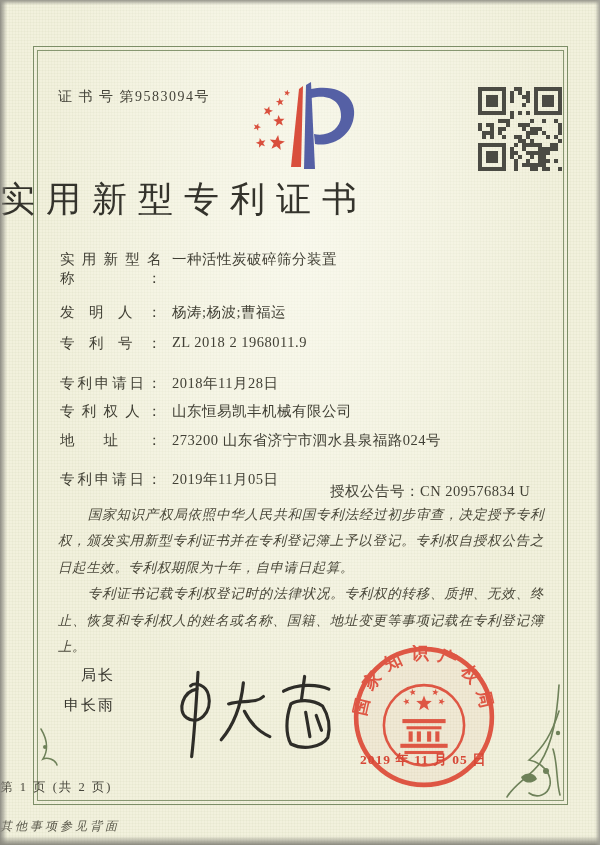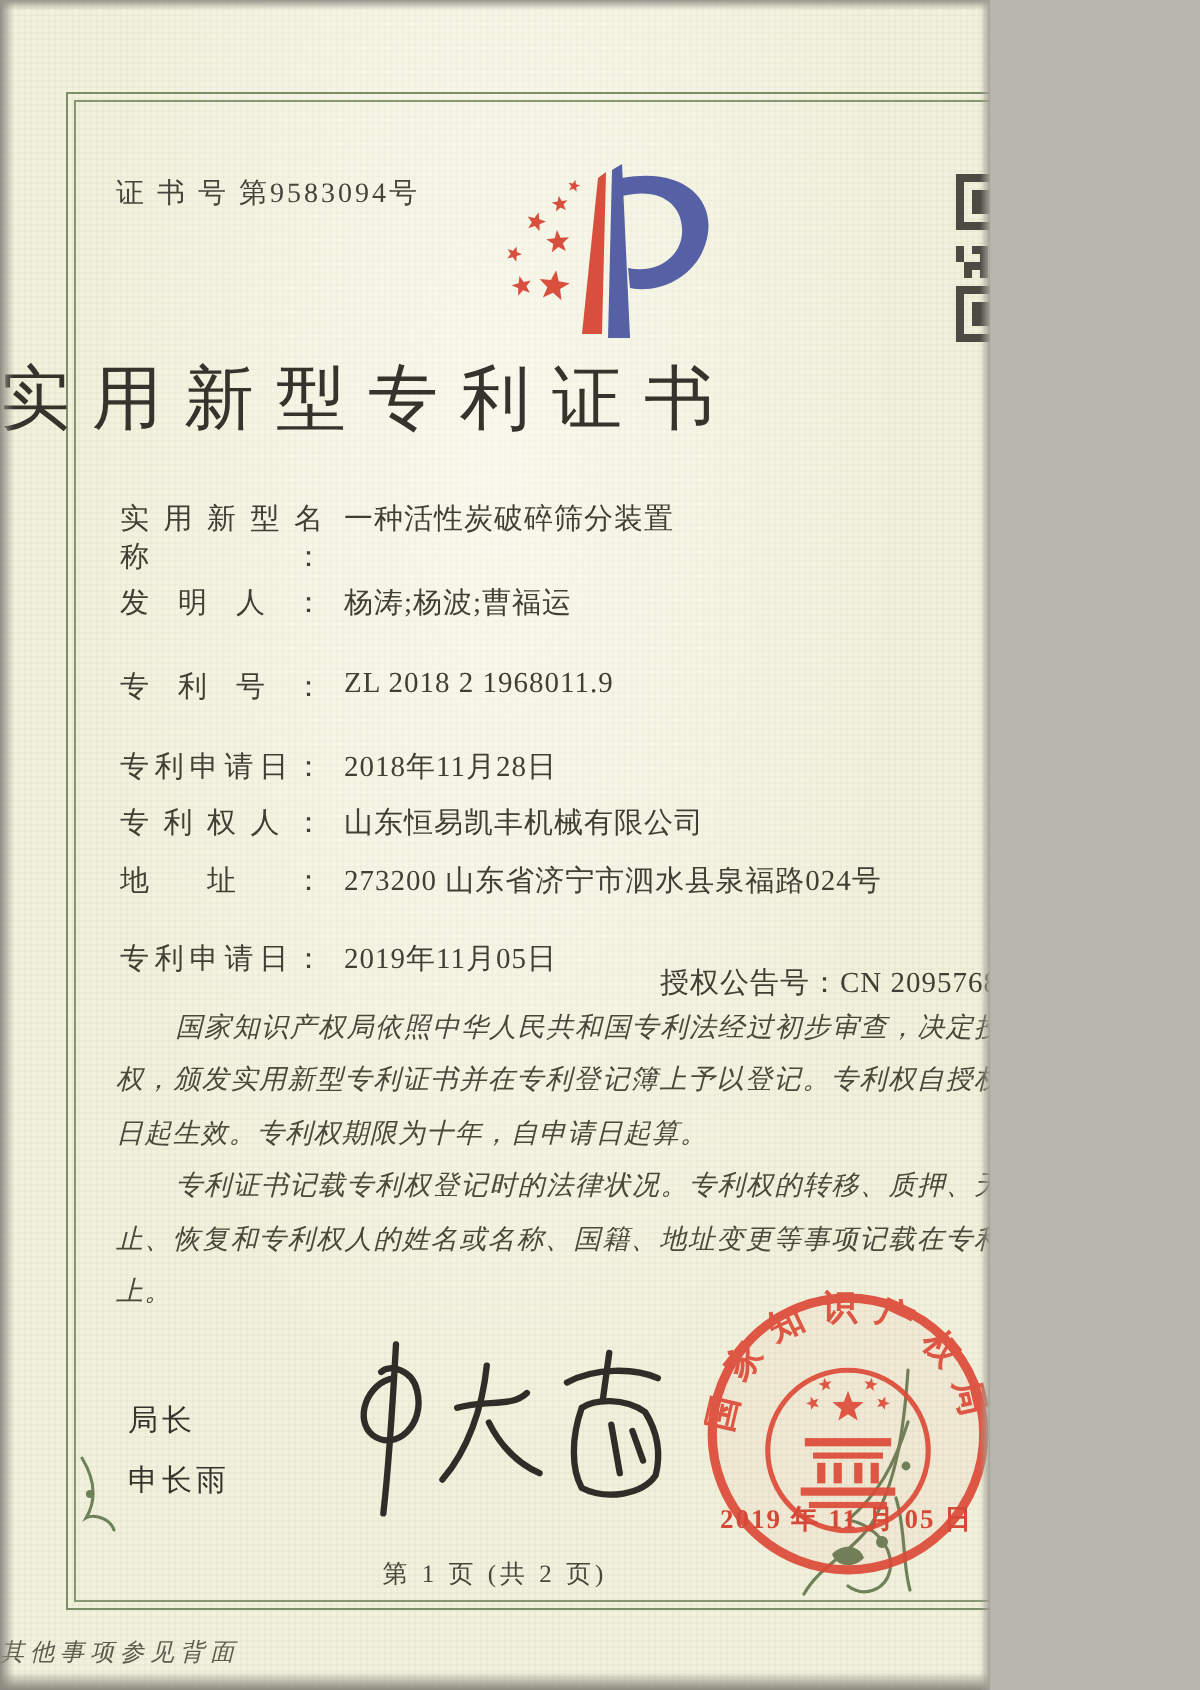--- a/index.html
+++ b/index.html
@@ -1,16 +1,16 @@
 <!DOCTYPE html>
 <html><head>
 <meta charset="utf-8">
 <style>
   html,body{margin:0;padding:0;background:#b7b6ac;font-family:"Liberation Serif","DejaVu Serif",serif;}
-  .sheet{position:relative;width:495px;height:845px;overflow:hidden;
+  .sheet{position:relative;width:600px;height:845px;overflow:hidden;
     background:
       radial-gradient(ellipse at 50% 28%, rgba(255,255,250,.55), rgba(0,0,0,0) 60%),
       repeating-linear-gradient(90deg, rgba(140,150,100,.05) 0 1px, rgba(0,0,0,0) 1px 3px),
       repeating-linear-gradient(0deg, rgba(140,150,100,.05) 0 1px, rgba(0,0,0,0) 1px 3px),
       #f2f1dd;}
   
   .edge{position:absolute;pointer-events:none;z-index:40;}
   .edge-left{left:0;top:0;bottom:0;width:7px;background:linear-gradient(90deg,#8f8e85,rgba(143,142,133,0));}
   .edge-top{left:0;top:0;right:0;height:5px;background:linear-gradient(180deg,#98978d,rgba(152,151,141,0));}
   .edge-bottom{left:0;bottom:0;right:0;height:9px;background:linear-gradient(0deg,#8a897f,rgba(138,137,127,0));}
@@ -29,27 +29,27 @@
   .field-row{position:absolute;left:60px;width:480px;font-size:14.5px;color:#403f34;letter-spacing:.5px;}
   .flabel{display:inline-block;width:102px;text-align:justify;text-align-last:justify;vertical-align:top;}
   .fvalue{margin-left:10px;}
   .grant-right{position:absolute;left:270px;top:12px;}
   .grant-right .glabel{letter-spacing:.5px;}
 
   .paras{position:absolute;left:58px;top:503px;width:486px;z-index:5;font-family:Liberation Mono, monospace;}
   .paras p{margin:0;text-indent:2.2em;font-size:13.5px;line-height:1.96;color:#4a483a;
            letter-spacing:.6px;text-align:justify;font-style:italic;}
 
-  .signer{left:64px;top:696px;font-size:15px;color:#35342c;line-height:2.0;letter-spacing:2px;z-index:5;}
+  .signer{left:64px;top:660px;font-size:15px;color:#35342c;line-height:2.0;letter-spacing:2px;z-index:5;text-align:right;}
   .signature{position:absolute;left:165px;top:668px;width:180px;height:95px;z-index:6;}
 
   .seal{position:absolute;left:352px;top:645px;width:144px;height:144px;z-index:8;opacity:.92;}
   .sealdate{left:360px;top:751px;font-size:13.5px;color:#d64837;letter-spacing:1px;z-index:9;font-weight:bold;}
 
-  .pagefoot{left:0;top:779px;width:100%;text-align:center;font-size:12.5px;letter-spacing:2px;color:#47463c;}
+  .pagefoot{left:0;top:779px;width:100%;font-size:12.5px;letter-spacing:2px;color:#47463c;}
   .backnote{left:0;top:818px;width:100%;font-size:12px;letter-spacing:3px;
             color:#5c5b4d;font-style:italic;z-index:5;}
 
   .corner-orn{position:absolute;right:37px;bottom:44px;z-index:2;}
   .corner-orn-l{position:absolute;left:37px;bottom:78px;z-index:2;}
 </style>
 </head>
 <body>
 
 <div class="sheet">
@@ -200,21 +200,21 @@
     <use href="#star" transform="translate(14,48) scale(4.0) rotate(20)" fill="#d94f3d"></use>
     <use href="#star" transform="translate(18,64) scale(5.2) rotate(-14)" fill="#d94f3d"></use>
     <use href="#star" transform="translate(34,64) scale(8.0) rotate(8)" fill="#d94f3d"></use>
   </svg>
 
   <div class="txt title">实用新型专利证书</div>
 
   <div class="field-row" style="top:250px">
     <span class="flabel">实用新型名称：</span><span class="fvalue">一种活性炭破碎筛分装置</span>
   </div>
-  <div class="field-row" style="top:292px">
+  <div class="field-row" style="top:303px">
     <span class="flabel">发明人：</span><span class="fvalue">杨涛;杨波;曹福运</span>
   </div>
   <div class="field-row" style="top:334px">
     <span class="flabel">专利号：</span><span class="fvalue">ZL 2018 2 1968011.9</span>
   </div>
   <div class="field-row" style="top:374px">
     <span class="flabel">专利申请日：</span><span class="fvalue">2018年11月28日</span>
   </div>
   <div class="field-row" style="top:402px">
     <span class="flabel">专利权人：</span><span class="fvalue">山东恒易凯丰机械有限公司</span>

